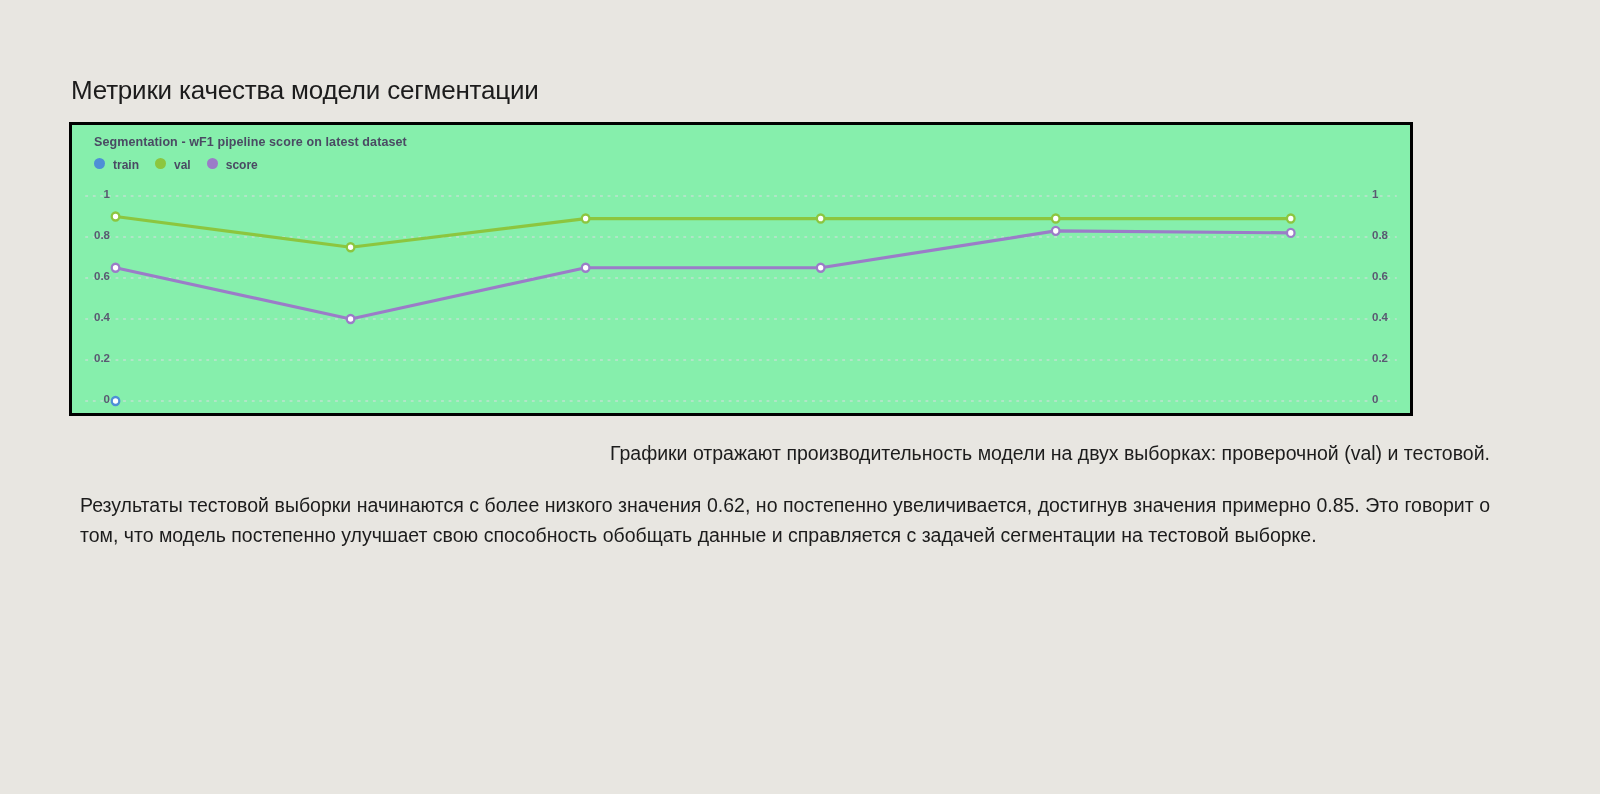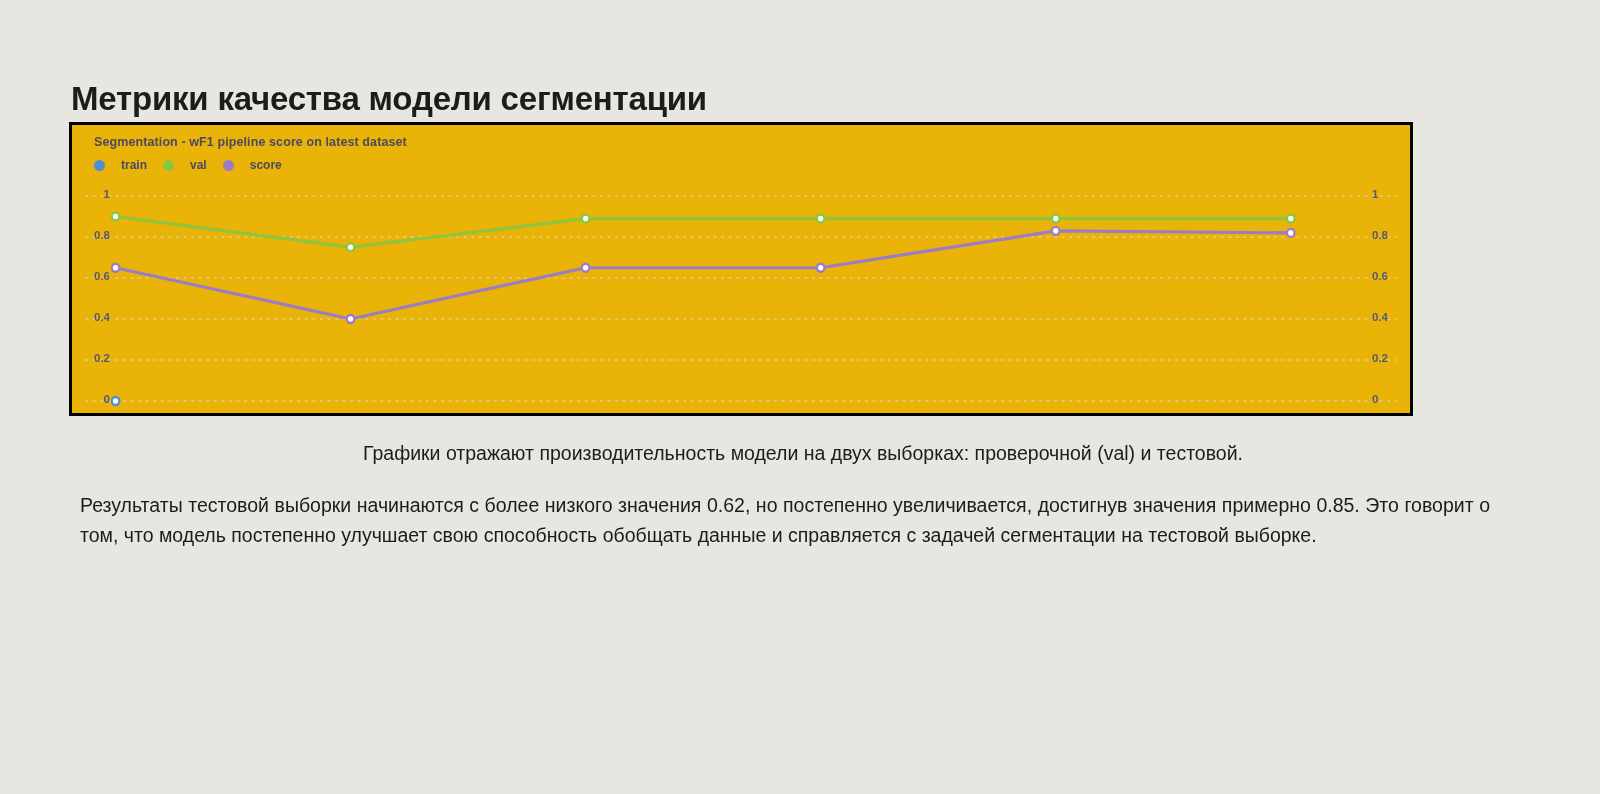--- a/index.html
+++ b/index.html
@@ -19,35 +19,35 @@
     width: 1600px;
     height: 794px;
     box-sizing: border-box;
   }
 
   
   .doc-title {
     position: absolute;
     left: 71px;
     top: 58px;
-    font-size: 33px;
-    font-weight: bold;
+    font-size: 26px;
+    font-weight: normal;
     color: #1c1c1c;
     letter-spacing: -0.2px;
     white-space: nowrap;
   }
 
   
   .chart-frame {
     position: absolute;
     left: 69px;
     top: 122px;
     width: 1344px;
     height: 294px;
-    background: #eab308;
+    background: #86efac;
     border: 3px solid #000000;
     box-sizing: border-box;
   }
 
   .chart-title {
     position: absolute;
     left: 22px;
     top: 10px;
     font-size: 12.5px;
     font-weight: bold;
@@ -59,22 +59,22 @@
   .legend {
     position: absolute;
     left: 22px;
     top: 33px;
     display: flex;
     align-items: center;
     gap: 16px;
   }
   .legend-entry {
     display: flex;
-    align-items: center;
-    gap: 16px;
+    align-items: flex-start;
+    gap: 8px;
   }
   .legend-dot {
     width: 11px;
     height: 11px;
     border-radius: 50%;
     display: inline-block;
   }
   .legend-label {
     font-size: 12px;
     font-weight: bold;
@@ -114,21 +114,21 @@
   }
   .para {
     font-size: 19.5px;
     line-height: 30px;
     color: #1c1c1c;
     margin: 0 0 22px 0;
     text-align: justify;
     text-justify: inter-word;
   }
   .para.last { margin-bottom: 8px; }
-  .para.nojust { text-align: center; margin-left: 36px; }
+  .para.nojust { text-align: right; margin-left: 36px; }
 </style>
 </head>
 <body>
 
 <div class="page">
 
   <h1 class="doc-title">Метрики качества модели сегментации</h1>
 
   <div class="chart-frame">
 

